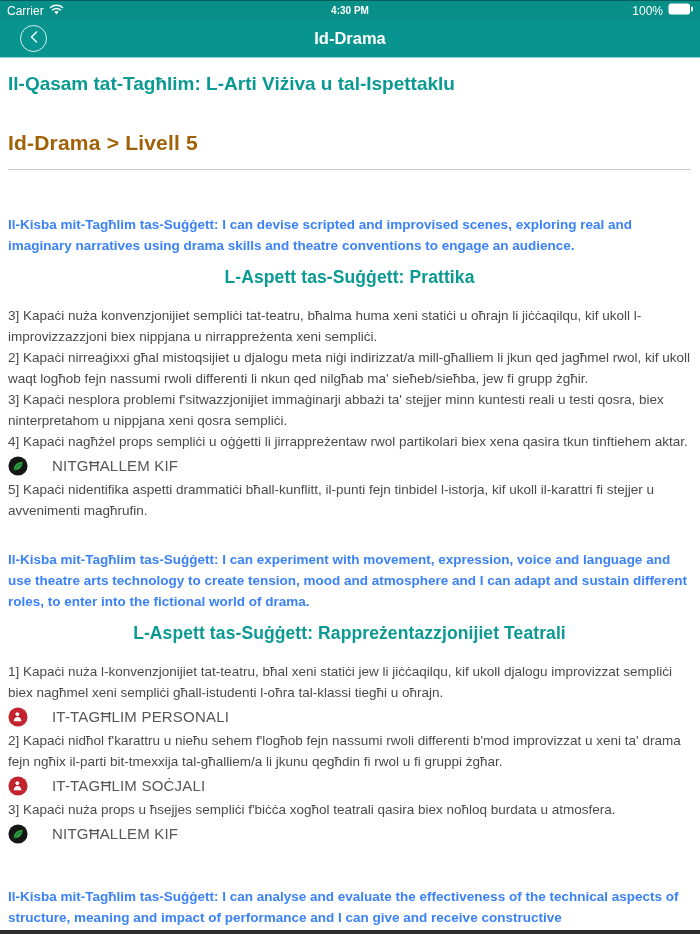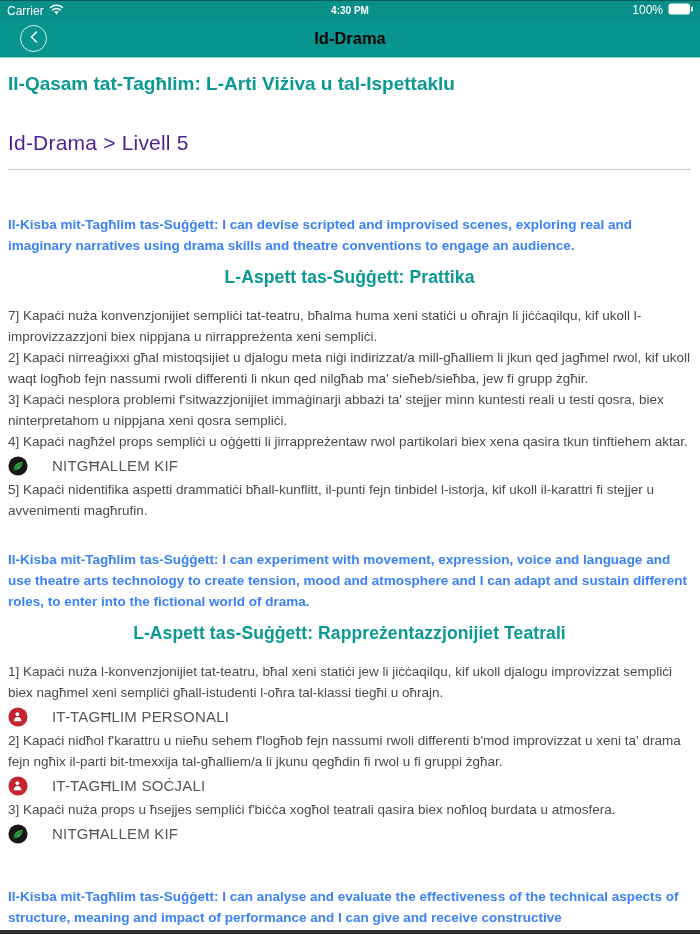--- a/index.html
+++ b/index.html
@@ -9,40 +9,40 @@
     background: #ffffff;
     font-family: "Liberation Sans", sans-serif;
     -webkit-font-smoothing: antialiased;
   }
   
   .status-bar {
     height: 20px; background: #078f88; border-top: 1px solid rgba(0,0,0,0.35);
     display: flex; align-items: center; justify-content: space-between;
     padding: 0 7px; color: #ffffff; font-size: 12px;
   }
-  .sb-left, .sb-right { display: flex; align-items: flex-start; gap: 5px; width: 120px; }
+  .sb-left, .sb-right { display: flex; align-items: flex-end; gap: 5px; width: 120px; }
   .sb-right { justify-content: flex-end; }
   .sb-time { font-weight: bold; font-size: 10px; }
   
   .nav-bar {
     height: 38px; background: #089590; position: relative;
     display: flex; align-items: center; justify-content: center;
     border-bottom: 1px solid rgba(255,255,255,0.55);
   }
-  .nav-title { color: #000000; font-weight: bold; font-size: 16.5px; }
+  .nav-title { color: #ffffff; font-weight: bold; font-size: 16.5px; }
   .back-btn {
     position: absolute; left: 20px; top: 5px; width: 27px; height: 27px;
     border: 1.5px solid rgba(255,255,255,0.85); border-radius: 50%;
     display: flex; align-items: center; justify-content: center; cursor: pointer;
     background: transparent;
   }
   
   .content { padding: 15px 9px 0 8px; }
   .learning-area { color: #0a9a93; font-weight: bold; font-size: 19px; }
-  .page-title { color: #4c1d95; font-weight: normal; font-size: 21px; margin-top: 36px; letter-spacing: 0.2px; }
+  .page-title { color: #a16207; font-weight: bold; font-size: 21px; margin-top: 36px; letter-spacing: 0.2px; }
   .divider { border: none; border-top: 1px solid #c9c9c9; margin: 14px 0 0 0; }
   .kisba { color: #3b82f6; font-weight: bold; font-size: 13.5px; line-height: 21px; margin-top: 44px; }
   .kisba.tight { margin-top: 28px; }
   .kisba.footer { margin-top: 40px; }
   .aspett { color: #0a9a93; font-weight: bold; font-size: 17.5px; margin-top: 11px; letter-spacing: 0.1px; text-align: center; }
   .body-block { margin-top: 17px; color: #4a4a4a; font-size: 13.5px; line-height: 21px; }
   .body-block p { margin: 0; }
   .badge-row { display: flex; align-items: center; gap: 24px; height: 25px; margin: 1px 0; }
   .badge-label { color: #575759; font-size: 15px; letter-spacing: 0.2px; }
   .badge-icon { width: 20px; height: 20px; flex: 0 0 20px; }
@@ -89,21 +89,21 @@
 
 <div class="content">
 
   <div class="learning-area">Il-Qasam tat-Tagħlim: L-Arti Viżiva u tal-Ispettaklu</div>
   <div class="page-title">Id-Drama &gt; Livell 5</div>
   <hr class="divider">
 
   <div class="kisba">Il-Kisba mit-Tagħlim tas-Suġġett: I can devise scripted and improvised scenes, exploring real and imaginary narratives using drama skills and theatre conventions to engage an audience.</div>
   <div class="aspett">L-Aspett tas-Suġġett: Prattika</div>
   <div class="body-block">
-    <p>7]  Kapaċi nuża konvenzjonijiet sempliċi tat-teatru, bħalma huma xeni statiċi u oħrajn li jiċċaqilqu, kif ukoll l-improvizzazzjoni biex nippjana u nirrappreżenta xeni sempliċi.</p>
+    <p>3]  Kapaċi nuża konvenzjonijiet sempliċi tat-teatru, bħalma huma xeni statiċi u oħrajn li jiċċaqilqu, kif ukoll l-improvizzazzjoni biex nippjana u nirrappreżenta xeni sempliċi.</p>
     <p>2] Kapaċi nirreaġixxi għal mistoqsijiet u djalogu meta niġi indirizzat/a mill-għalliem li jkun qed jagħmel rwol, kif ukoll waqt logħob fejn nassumi rwoli differenti li nkun qed nilgħab ma' sieħeb/sieħba, jew fi grupp żgħir.</p>
     <p>3] Kapaċi nesplora problemi f'sitwazzjonijiet immaġinarji abbażi ta' stejjer minn kuntesti reali u testi qosra, biex ninterpretahom u nippjana xeni qosra sempliċi.</p>
     <p>4] Kapaċi nagħżel props sempliċi u oġġetti li jirrappreżentaw rwol partikolari biex xena qasira tkun tinftiehem aktar.</p>
     <div class="badge-row">
       <span class="badge-icon">
         <svg viewBox="0 0 24 24">
           <circle cx="12" cy="12" r="11.5" fill="#161616"></circle>
           <path d="M6.6 16.6 C7.1 10.6 11.2 7.4 17.6 7 C17.5 13.6 13.4 17 7.9 17.1 Z" fill="#2f9e3f"></path>
           <path d="M7.1 16.8 C9.6 13.4 12.6 10.9 16.2 9.3" stroke="#0d5c1e" stroke-width="0.9" fill="none"></path>
         </svg>

